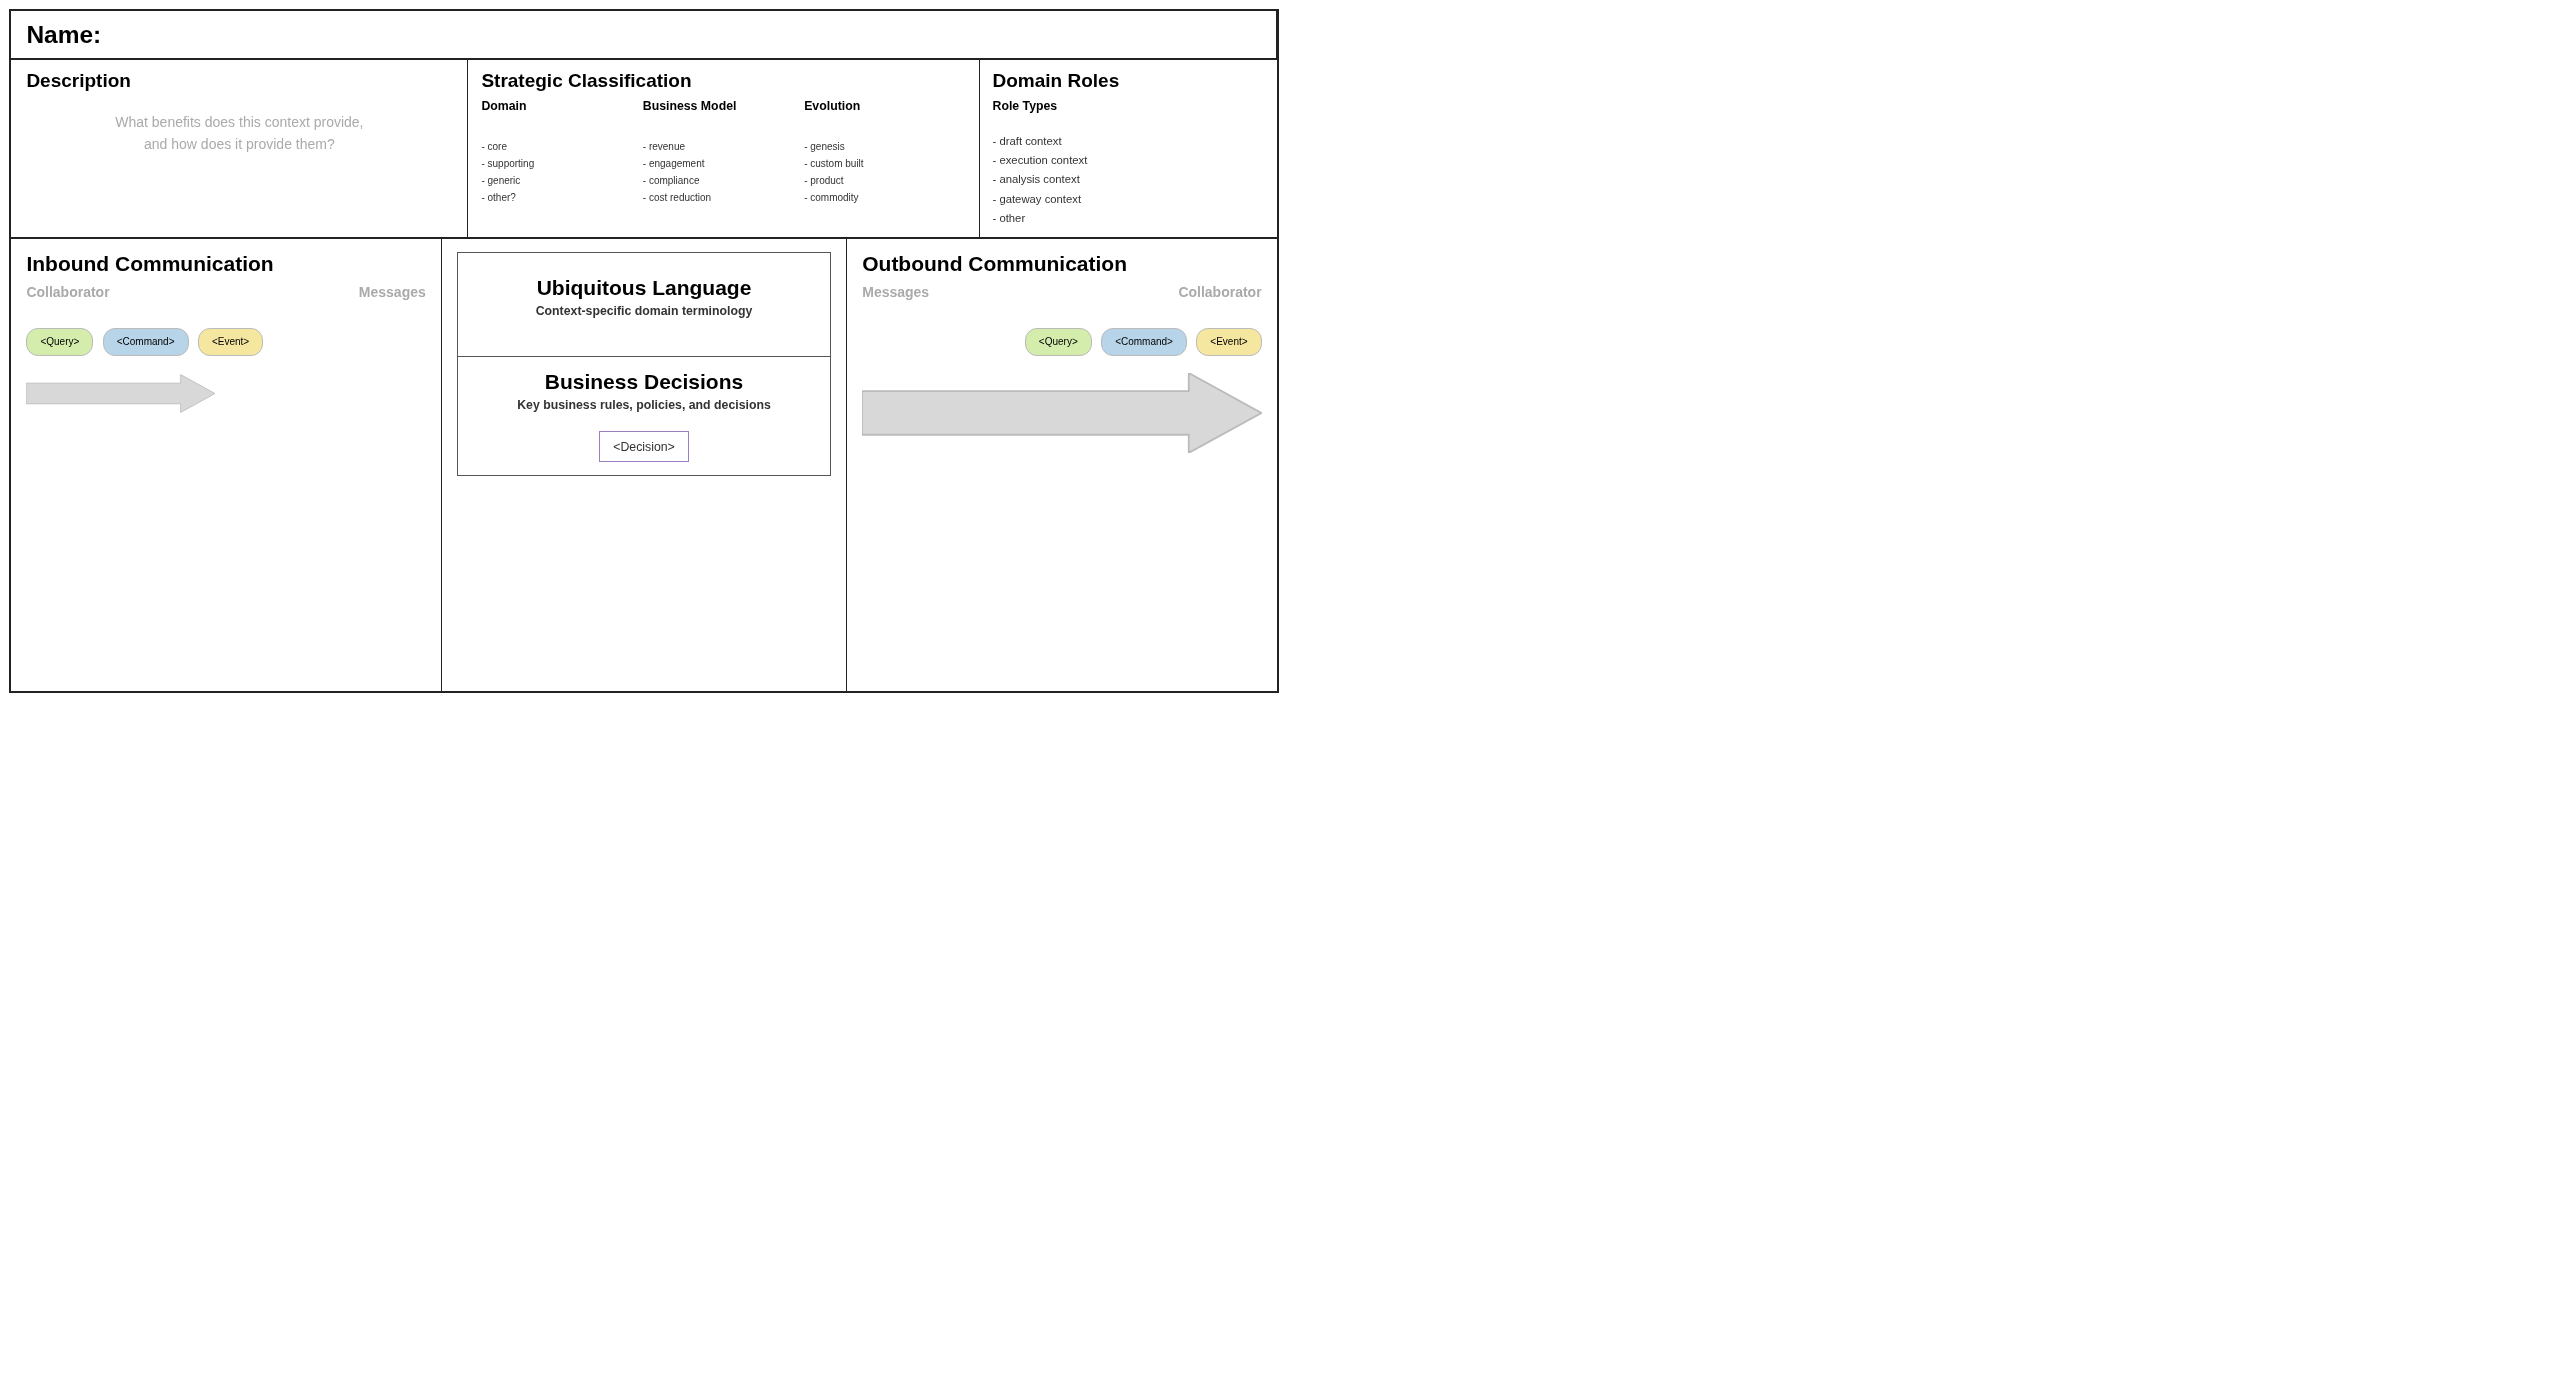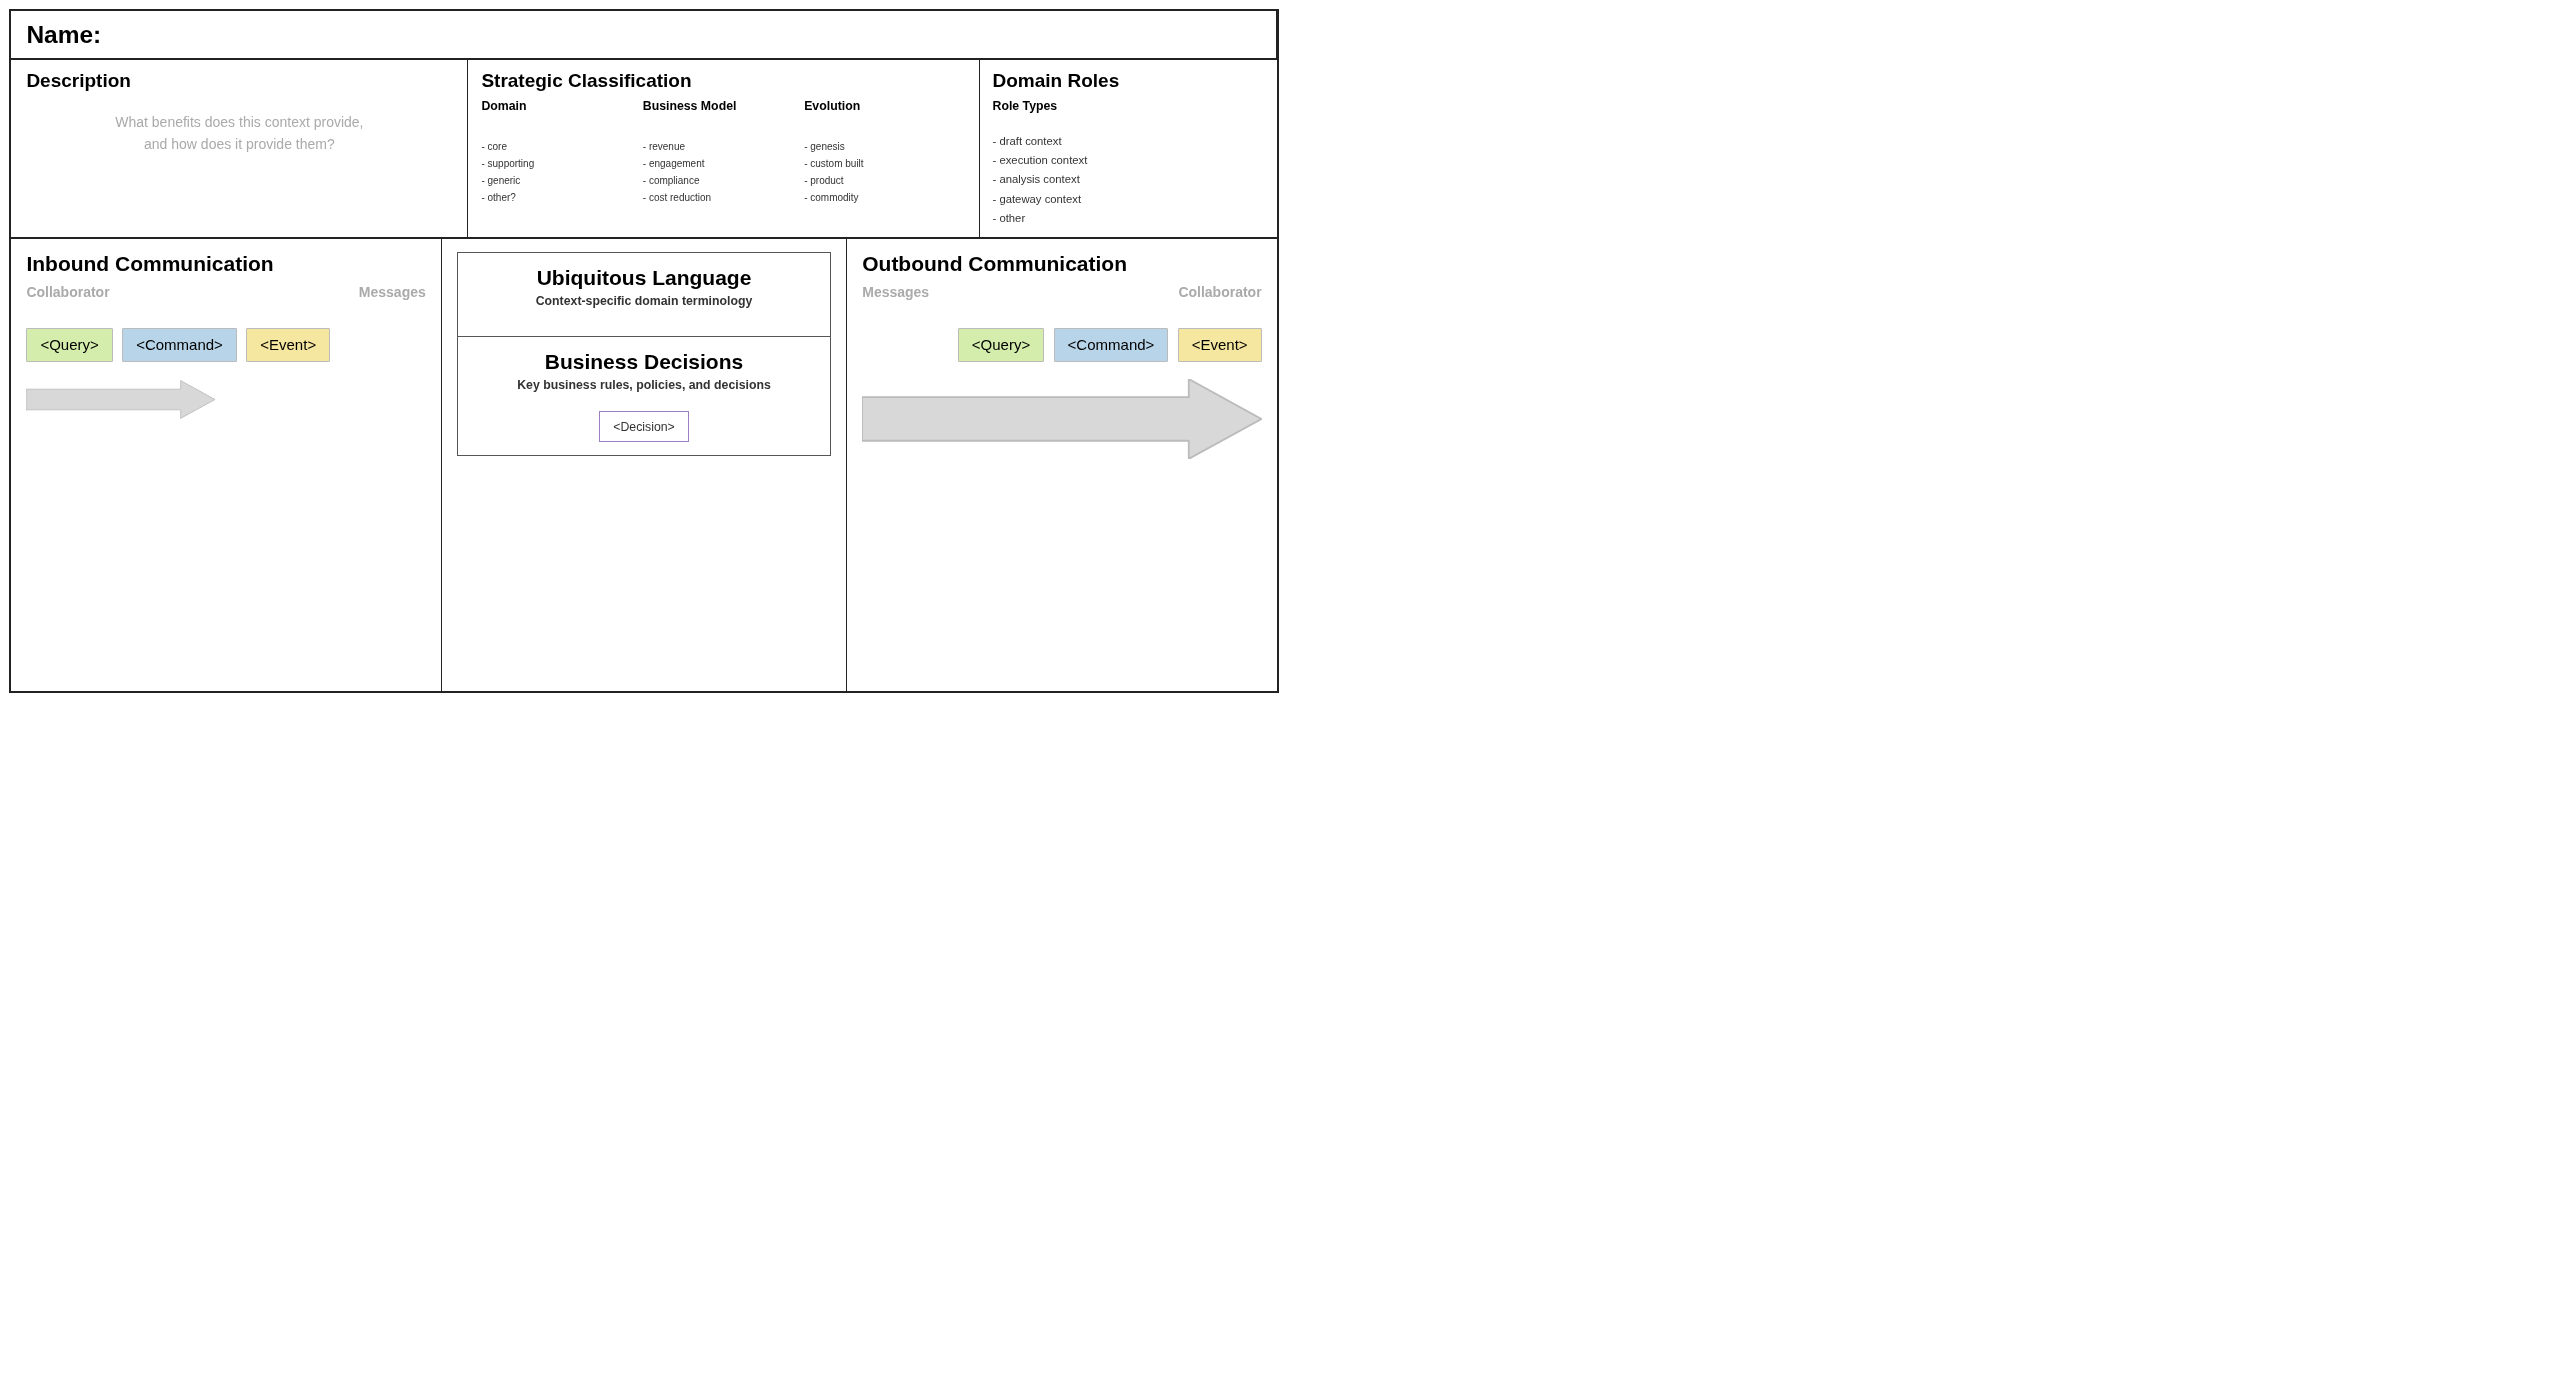--- a/index.html
+++ b/index.html
@@ -155,23 +155,23 @@
       margin-bottom: 28px;
     }
     .message-chips {
       display: flex;
       gap: 9.4px;
       margin-bottom: 17px;
       flex-wrap: wrap;
     }
     .chip {
       padding: 7.5px 13px;
-      font-size: 15px;
+      font-size: 10px;
       border: 0.9px solid #bbb;
-      border-radius: 1px;
+      border-radius: 12px;
       font-weight: normal;
     }
     .chip-green { background: #d4edac; }
     .chip-blue { background: #b8d4e8; }
     .chip-yellow { background: #f5e6a0; }
     .arrow-right {
       width: 189px;
       height: 41px;
       position: relative;
       display: flex;
@@ -186,21 +186,21 @@
     .center-col {
       flex: 1.5;
       padding: 13px 15px;
       display: flex;
       flex-direction: column;
       align-items: center;
     }
     .ubiquitous-box {
       border: 1.9px solid #555;
       width: 100%;
-      padding: 13px;
+      padding: 23px;
       margin-bottom: 0;
     }
     .ubiquitous-box h2 {
       font-size: 21px;
       font-weight: bold;
       text-align: center;
       margin-bottom: 3.8px;
     }
     .ubiquitous-box .subtitle {
       font-size: 12.3px;

